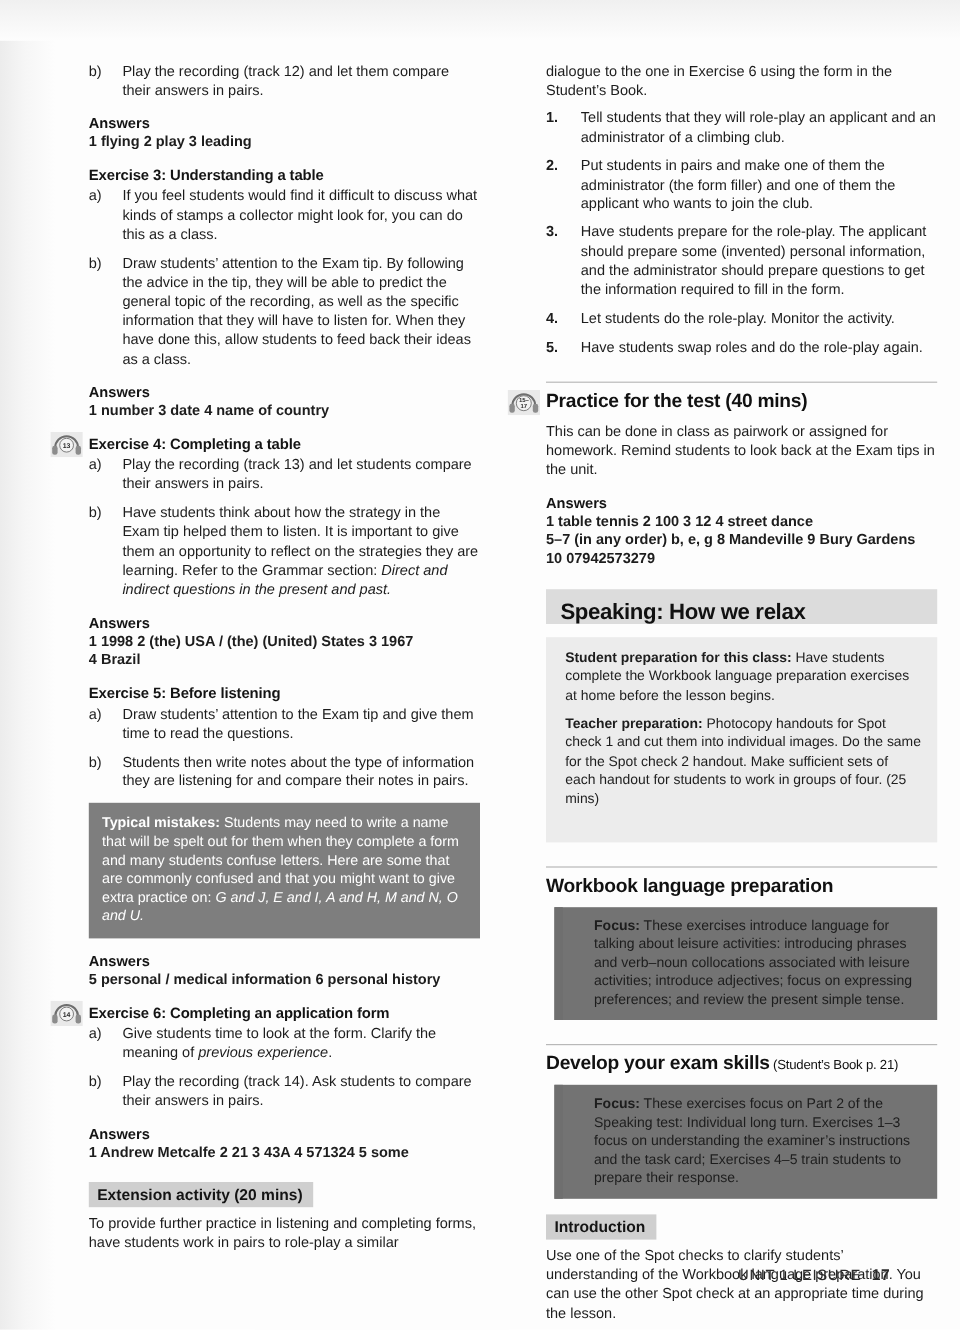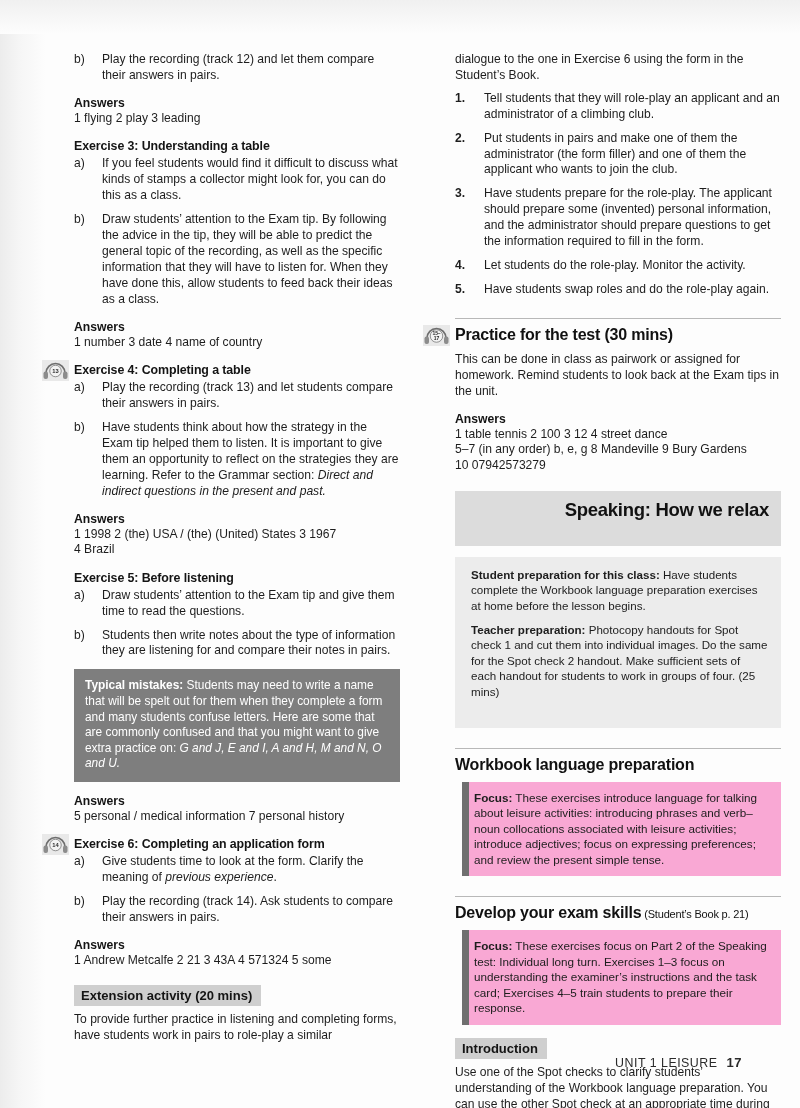--- a/index.html
+++ b/index.html
@@ -61,20 +61,21 @@
     font-size: 12.2px;
     font-weight: bold;
     color: #141414;
     margin: 12px 0 1px 0;
   }
   .answers-line {
     font-size: 12.1px;
     line-height: 15.6px;
     color: #1d1d1d;
     margin: 0;
+    font-weight: bold;
   }
 
   .para {
     font-size: 12.1px;
     line-height: 15.9px;
     margin: 0 0 7px 0;
     color: #1d1d1d;
   }
   .para:last-child { margin-bottom: 0; }
 
@@ -144,23 +145,22 @@
     letter-spacing: -0.2px;
     position: relative;
   }
   .section-head .sub {
     font-size: 11px;
     font-weight: normal;
   }
 
   .banner {
     background: #dcdcdc;
-    padding: 9px 12px 26px 12px;
+    padding: 9px 12px 0 12px;
     margin: 18px 0 11px 0;
-    text-align: right;
   }
   .banner-title {
     font-size: 18.5px;
     font-weight: bold;
     color: #111111;
     letter-spacing: -0.3px;
     line-height: 1.05;
   }
 
   .prep-box {
@@ -168,23 +168,23 @@
     padding: 10px 13px 29px 16px;
     font-size: 11.6px;
     line-height: 15.4px;
     margin: 0 0 4px 0;
   }
   .prep-box p { margin: 0 0 9px 0; }
   .prep-box p:last-child { margin-bottom: 0; }
   .prep-box b { font-weight: bold; }
 
   .focus-box {
-    background: #f9a8d4;
+    background: #737373;
     border-left: 7px solid #6f6f6f;
-    padding: 8px 11px 9px 5px;
+    padding: 8px 11px 9px 26px;
     font-size: 11.7px;
     line-height: 15.5px;
     margin: 6px 0 0 7px;
   }
   .focus-box b { font-weight: bold; }
 
   .body-after {
     font-size: 12.1px;
     line-height: 15.9px;
     margin: 2px 0 0 0;
@@ -269,21 +269,21 @@
         <div class="li-body">Draw students’ attention to the Exam tip and give them time to read the questions.</div>
       </div>
       <div class="li">
         <div class="li-marker">b)</div>
         <div class="li-body">Students then write notes about the type of information they are listening for and compare their notes in pairs.</div>
       </div>
 
       <div class="mistakes-box"><b>Typical mistakes:</b><span> Students may need to write a name that will be spelt out for them when they complete a form and many students confuse letters. Here are some that are commonly confused and that you might want to give extra practice on: </span><i>G and J, E and I, A and H, M and N, O and U.</i></div>
 
       <div class="answers-label">Answers</div>
-      <div class="answers-line">5 personal / medical information    7 personal history</div>
+      <div class="answers-line">5 personal / medical information    6 personal history</div>
 
       <div class="h-ex ex-head">
         <span class="track-icon">
           <svg viewBox="0 0 54 42" width="27" height="21" aria-hidden="true">
             <rect x="0" y="0" width="54" height="42" fill="#e9e9e9"></rect>
             <path d="M8 26 A19 19 0 0 1 46 26" fill="none" stroke="#6e6e6e" stroke-width="3.4"></path>
             <rect x="3" y="23" width="9" height="15" rx="4" fill="#8c8c8c"></rect>
             <rect x="42" y="23" width="9" height="15" rx="4" fill="#8c8c8c"></rect>
             <circle cx="27" cy="22" r="11.5" fill="#f3f3f3" stroke="#787878" stroke-width="1.6"></circle>
             <text x="27" y="26.6" font-family="Liberation Sans, sans-serif" font-size="11.5" font-weight="bold" fill="#2a2a2a" text-anchor="middle">14</text>
@@ -339,21 +339,21 @@
           <svg viewBox="0 0 54 42" width="27" height="21" aria-hidden="true">
             <rect x="0" y="0" width="54" height="42" fill="#e9e9e9"></rect>
             <path d="M8 26 A19 19 0 0 1 46 26" fill="none" stroke="#6e6e6e" stroke-width="3.4"></path>
             <rect x="3" y="23" width="9" height="15" rx="4" fill="#8c8c8c"></rect>
             <rect x="42" y="23" width="9" height="15" rx="4" fill="#8c8c8c"></rect>
             <circle cx="27" cy="22" r="12.5" fill="#f3f3f3" stroke="#787878" stroke-width="1.6"></circle>
             <text x="27" y="20" font-family="Liberation Sans, sans-serif" font-size="10" font-weight="bold" fill="#2a2a2a" text-anchor="middle">15–</text>
             <text x="27" y="30" font-family="Liberation Sans, sans-serif" font-size="10" font-weight="bold" fill="#2a2a2a" text-anchor="middle">17</text>
           </svg>
         </span>
-        <span>Practice for the test (30 mins)</span>
+        <span>Practice for the test (40 mins)</span>
       </div>
       <div class="para">This can be done in class as pairwork or assigned for homework. Remind students to look back at the Exam tips in the unit.</div>
 
       <div class="answers-label">Answers</div>
       <div class="answers-line">1 table tennis    2 100    3 12    4 street dance</div>
       <div class="answers-line">5–7 (in any order) b, e, g    8 Mandeville    9 Bury Gardens</div>
       <div class="answers-line">10 07942573279</div>
 
       <div class="banner">
         <div class="banner-title">Speaking: How we relax</div>

